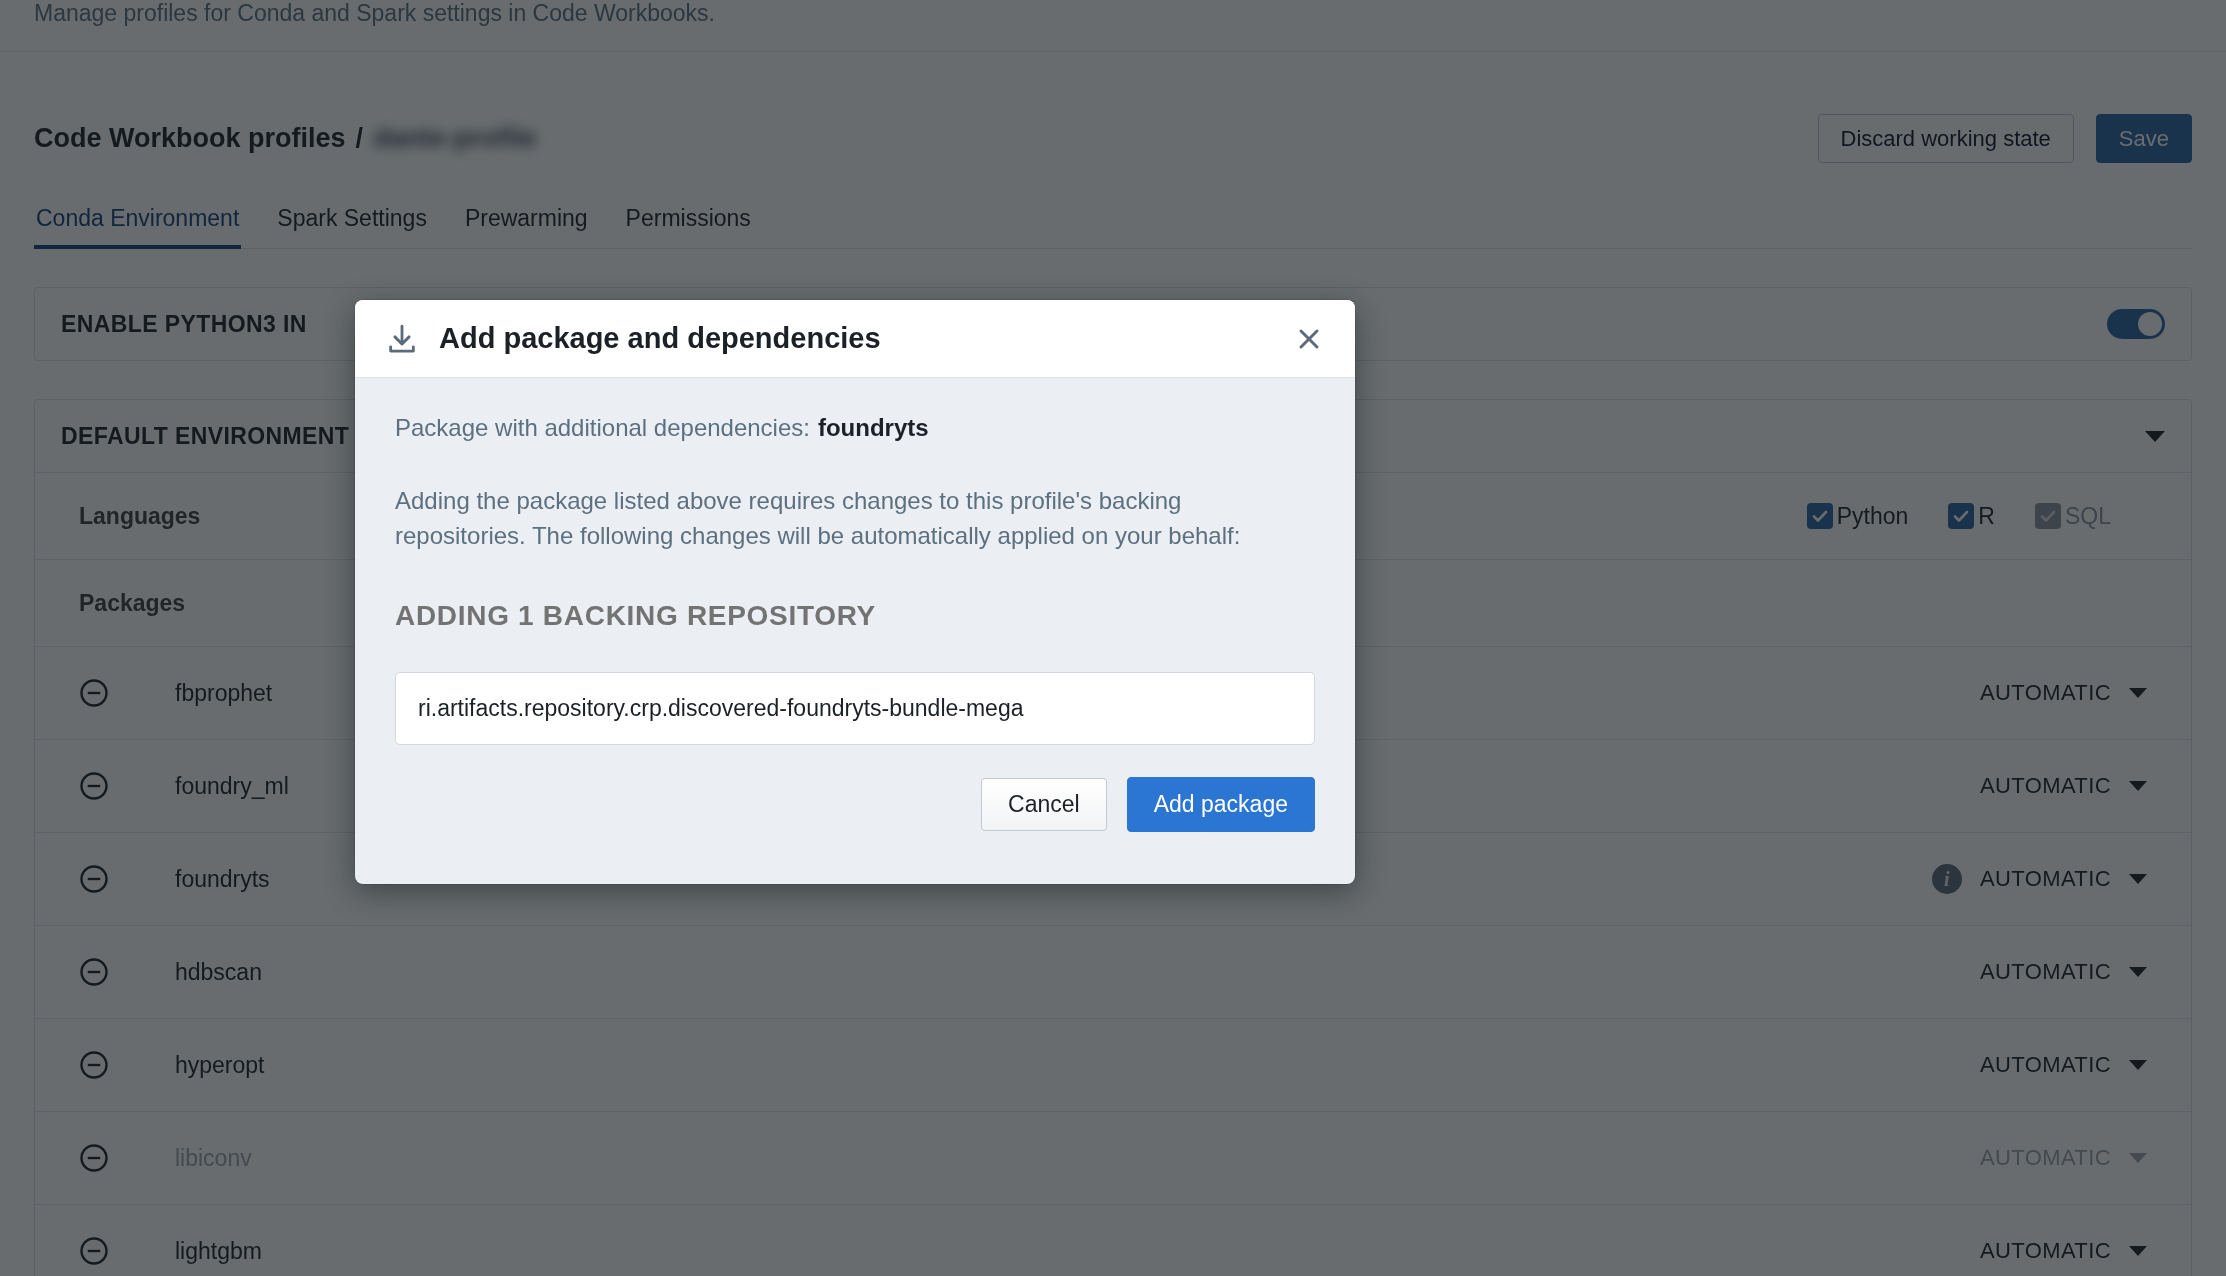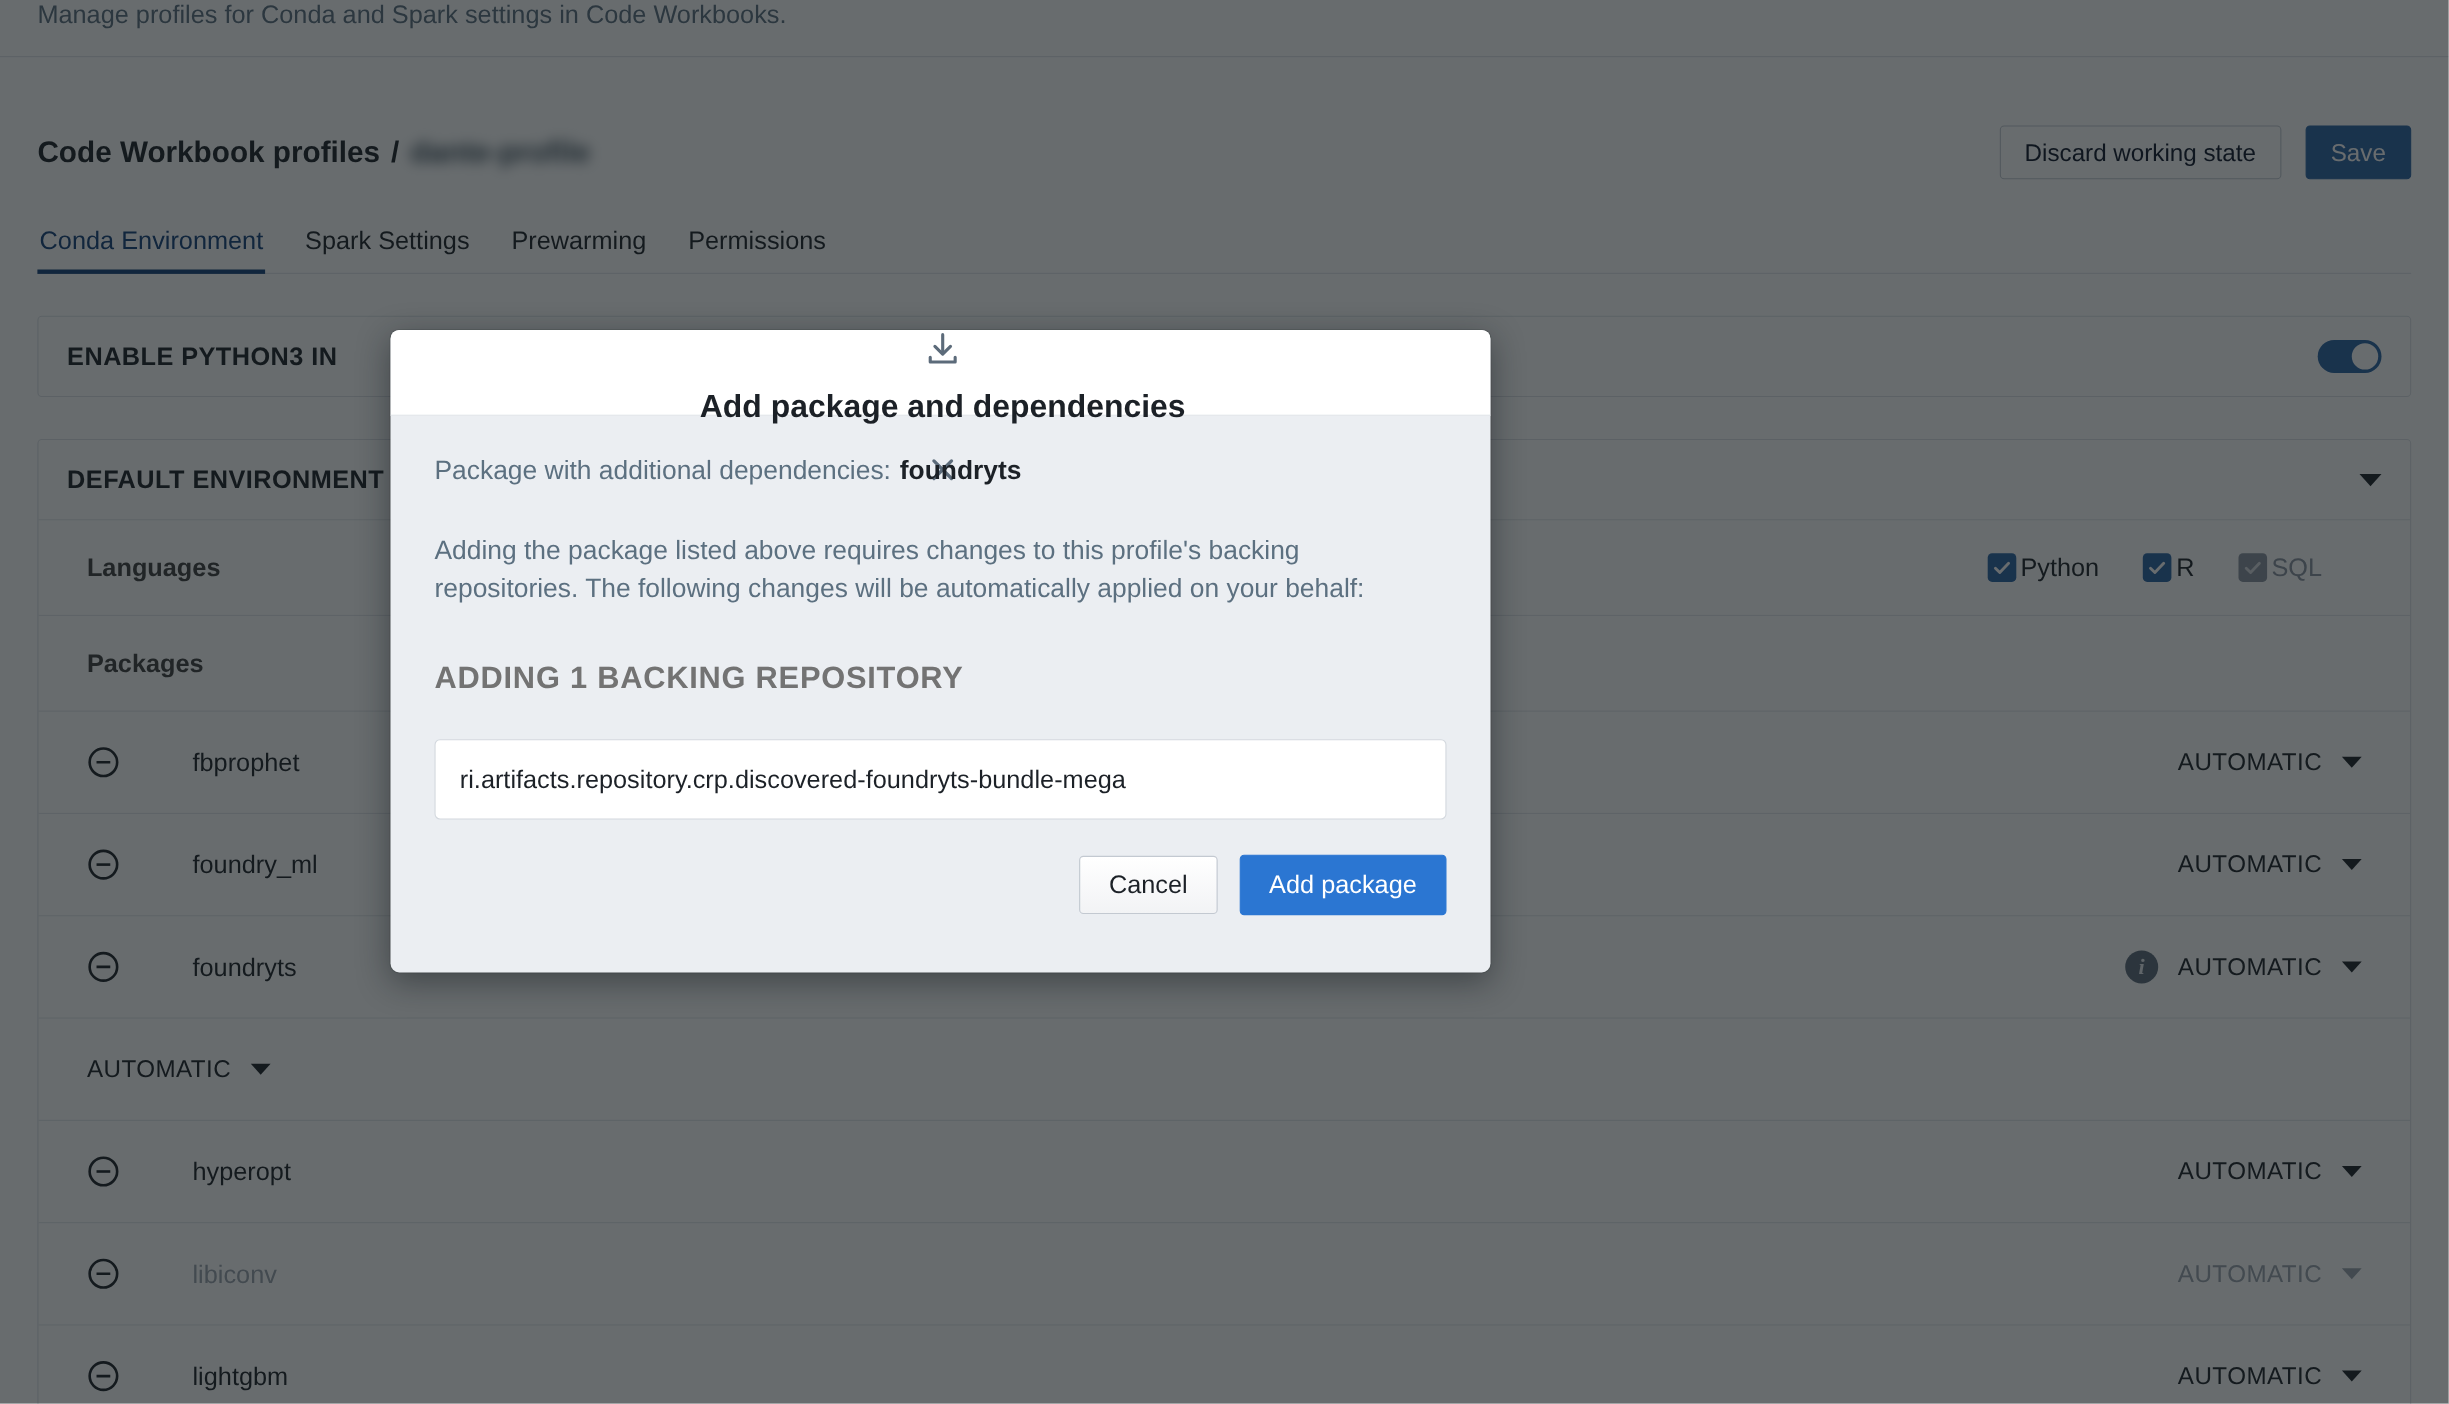--- a/index.html
+++ b/index.html
@@ -184,21 +184,20 @@
     z-index: 20;
     overflow: hidden;
   }
 
   .modal-head {
     background: #ffffff;
     display: flex; align-items: center; gap: 20px;
     padding: 0 26px 0 30px;
     height: 78px;
     border-bottom: 1px solid #dfe3e8;
-    flex-direction: column;
   }
   .modal-head .dl-icon { width: 34px; height: 34px; flex: none; }
   .modal-title {
     font-size: 29px; font-weight: 700; color: #1c2127;
     flex: 1 1 auto;
   }
   .close-x {
     width: 40px; height: 40px; flex: none;
     display: flex; align-items: center; justify-content: center;
     cursor: pointer;
@@ -387,20 +386,27 @@
             <span class="pkg-name">foundryts</span>
           </div>
           <div class="pkg-right">
             <span class="info-icon">i</span>
             <span class="pkg-version">AUTOMATIC</span>
             <span class="caret"></span>
           </div>
         </div>
 
         <div class="pkg-row">
+          <div class="pkg-left">
+            <svg class="minus-icon" viewBox="0 0 24 24">
+                <circle cx="12" cy="12" r="10" fill="none" stroke="#1c2127" stroke-width="1.9"></circle>
+                <line x1="7" y1="12" x2="17" y2="12" stroke="#1c2127" stroke-width="1.9"></line>
+              </svg>
+            <span class="pkg-name">hdbscan</span>
+          </div>
           <div class="pkg-right">
             <span class="pkg-version">AUTOMATIC</span>
             <span class="caret"></span>
           </div>
         </div>
 
         <div class="pkg-row">
           <div class="pkg-left">
             <svg class="minus-icon" viewBox="0 0 24 24">
                 <circle cx="12" cy="12" r="10" fill="none" stroke="#1c2127" stroke-width="1.9"></circle>

